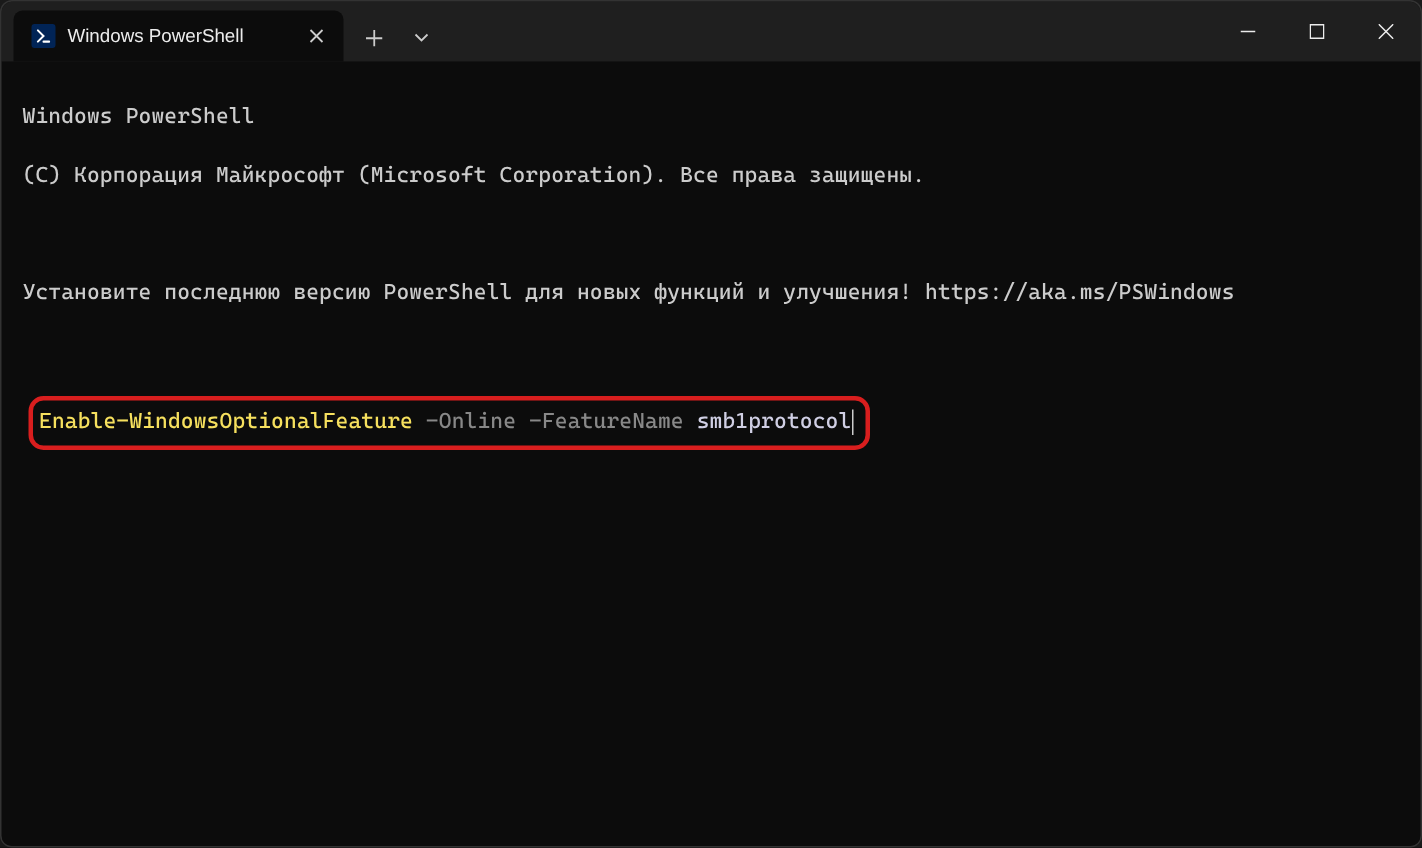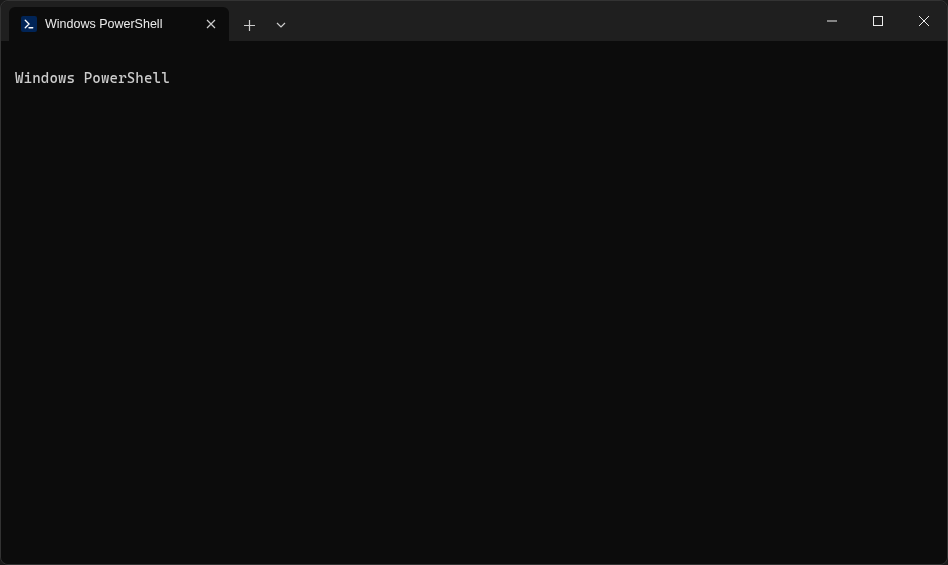--- a/index.html
+++ b/index.html
@@ -173,16 +173,18 @@
     <div class="win-btn close">
       <svg width="10" height="10" viewBox="0 0 10 10">
           <path d="M0 0 L10 10 M10 0 L0 10" stroke="#ececec" stroke-width="1"></path>
         </svg>
     </div>
   </div>
 </div>
 
 <div class="terminal">
 <div>Windows PowerShell</div>
+<div>(C) Корпорация Майкрософт (Microsoft Corporation). Все права защищены.</div>
 <div class="blank-line"></div>
+<div>Установите последнюю версию PowerShell для новых функций и улучшения! https://aka.ms/PSWindows</div>
 <div class="blank-line"></div>
-<div class="prompt-line"></div>
+<div class="prompt-line"><span class="highlight-box"><span class="cmd-yellow">Enable-WindowsOptionalFeature</span><span class="cmd-gray"> -Online</span><span class="cmd-gray"> -FeatureName</span><span class="cmd-white"> smb1protocol</span><span class="cursor"></span></span></div>
 </div>
 
 </body></html>

